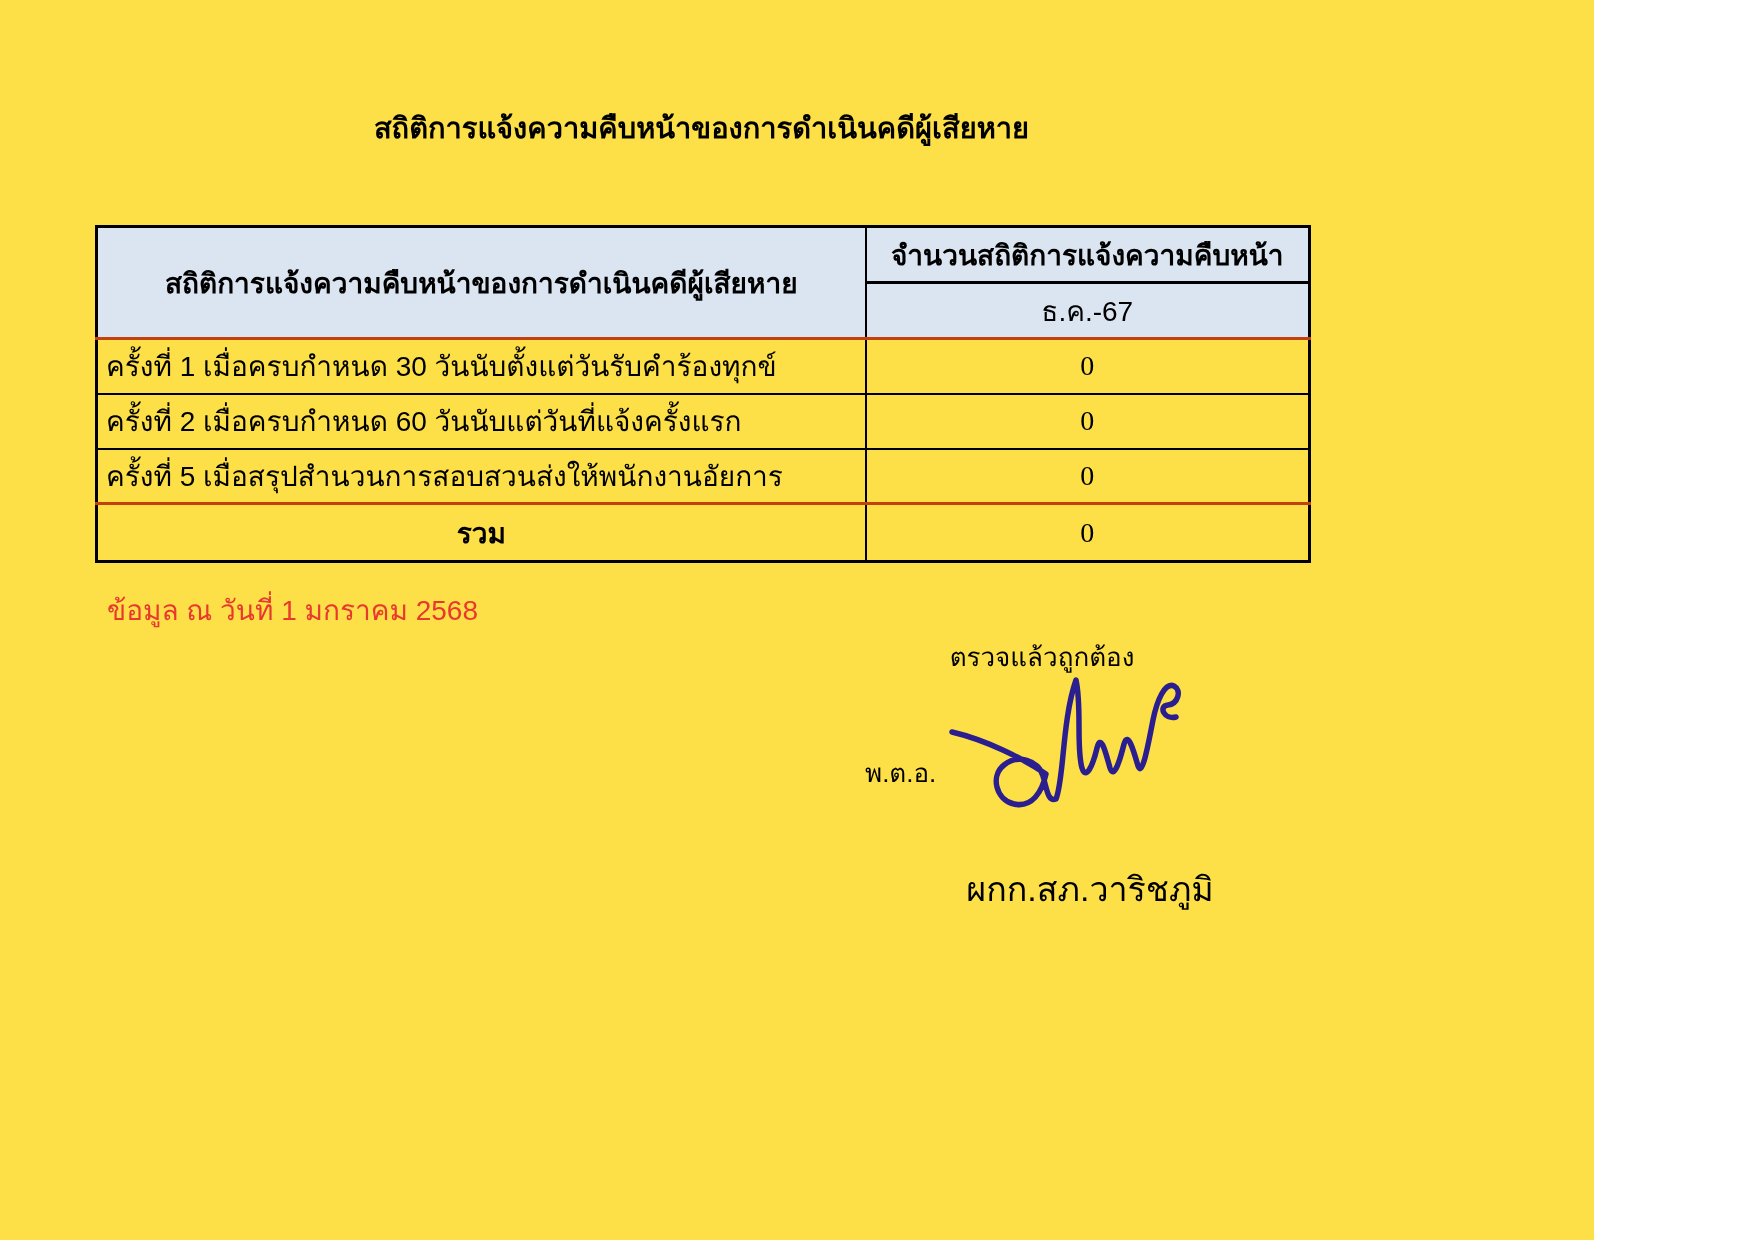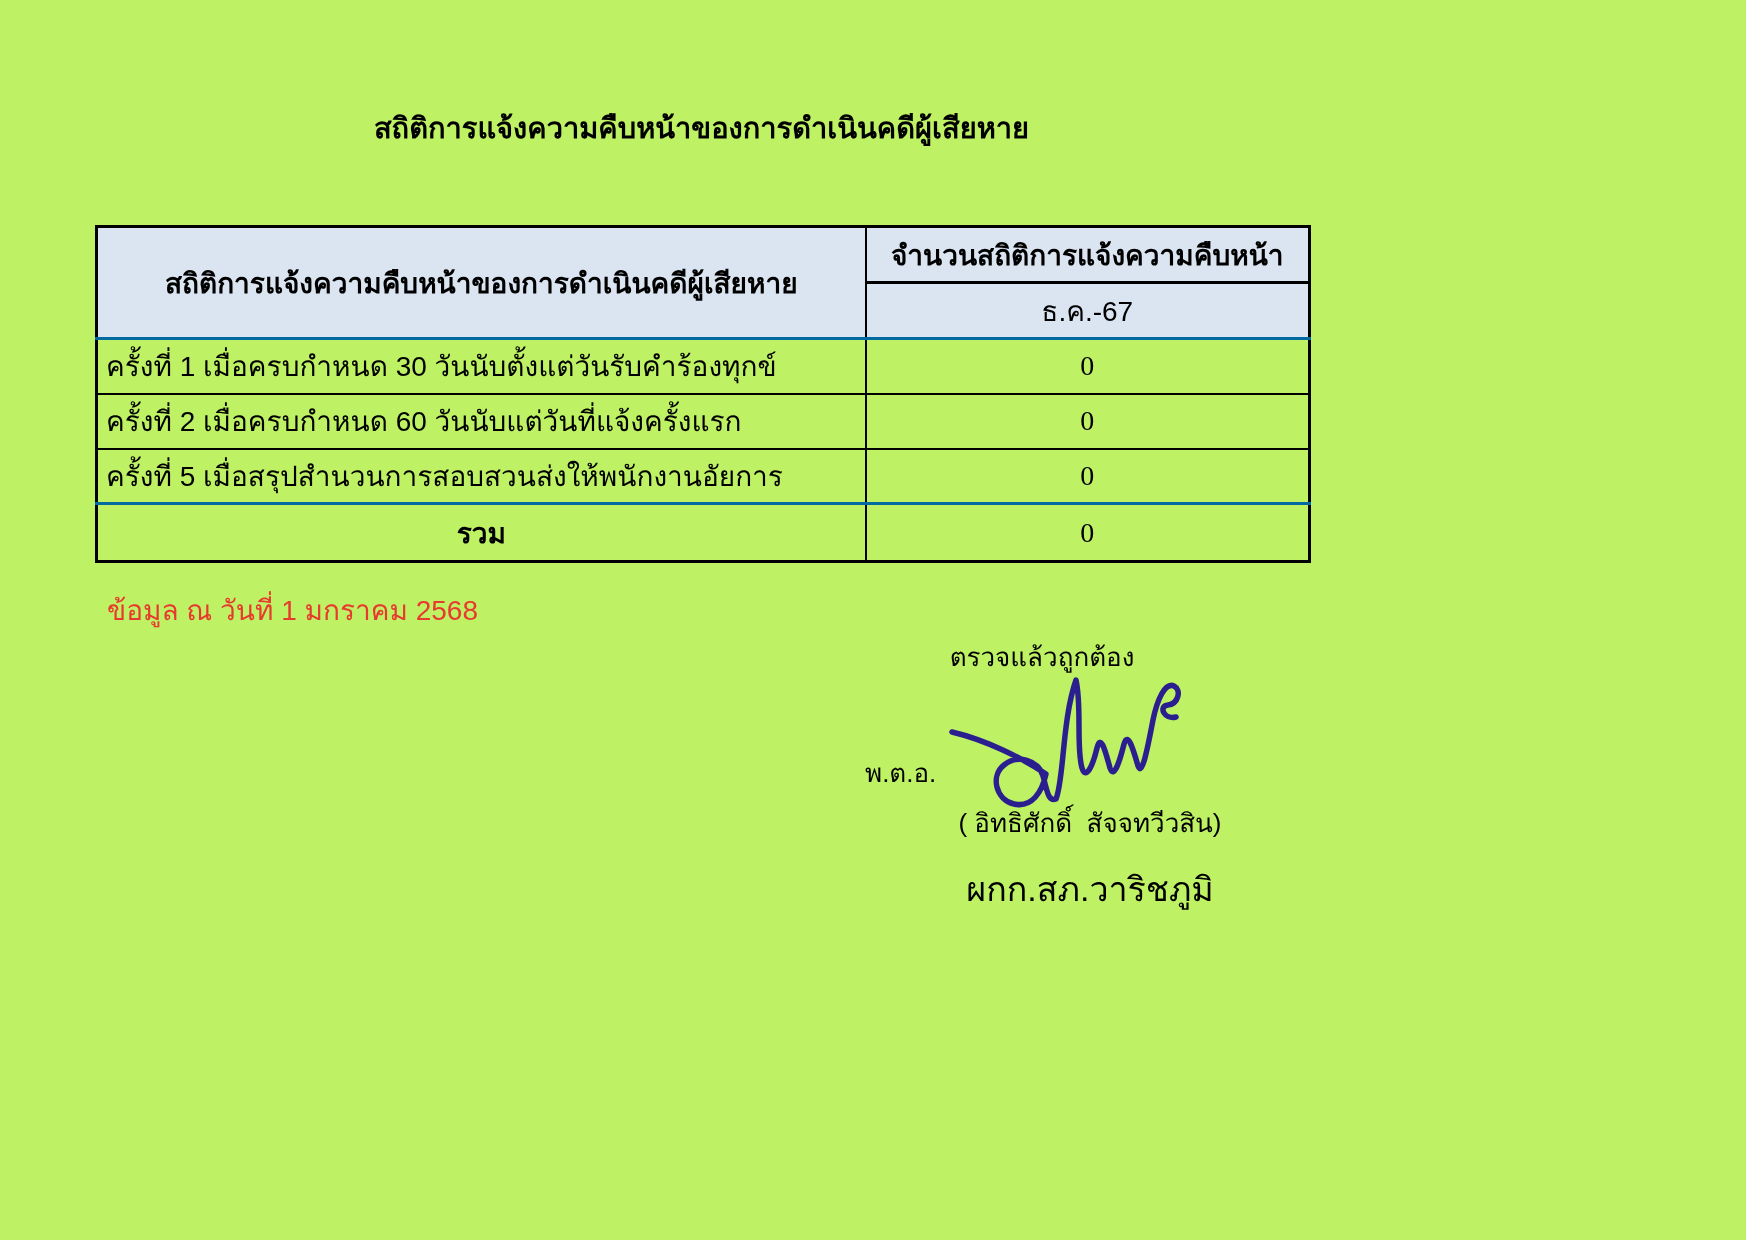--- a/index.html
+++ b/index.html
@@ -4,23 +4,23 @@
 <style>
   html, body {
     margin: 0;
     padding: 0;
     background: #ffffff;
     font-family: "Liberation Sans", sans-serif;
     color: #000000;
   }
   .page {
     position: relative;
-    width: 1746px;
+    width: 1594px;
     height: 1240px;
-    background: #bef264;
+    background: #fde047;
     overflow: hidden;
   }
   .title {
     position: absolute;
     left: 95px;
     width: 1213px;
     text-align: center;
     font-weight: bold;
     font-size: 29px;
     white-space: pre-wrap;
@@ -62,21 +62,21 @@
   tr.hrow2 { height: 56px; }
   tr.brow  { height: 55px; }
   tr.trow  { height: 58px; }
 
   td.label-cell { text-align: left; font-weight: normal; }
   td.value-cell {
     text-align: center;
     font-family: "Liberation Serif", serif;
     font-size: 28px;
   }
-  tr.sep-heavy td { border-top: 3px solid #0369a1; }
+  tr.sep-heavy td { border-top: 3px solid #c2410c; }
   td.total-label { text-align: center; font-weight: bold; }
 
   .note {
     position: absolute;
     left: 107px;
     top: 588px;
     font-size: 28px;
     color: var(--note-color, #e8392f);
   }
 
@@ -176,17 +176,16 @@
              C140,113 147,97 151,80
              C155,64 160,86 164,100
              C168,112 174,92 178,76
              C182,62 188,84 192,98
              C196,110 202,78 207,52
              C211,32 219,14 228,18
              C236,22 232,36 222,37
              C212,38 218,52 230,49" fill="none" stroke="var(--ink, #2b1f8f)" stroke-width="5.5" stroke-linecap="round" stroke-linejoin="round"></path>
   </svg>
 
-  <div class="sig-name">( อิทธิศักดิ์  สัจจทวีวสิน)</div>
 
   <div class="sig-position">ผกก.สภ.วาริชภูมิ</div>
 
 </div>
 
 </body></html>

